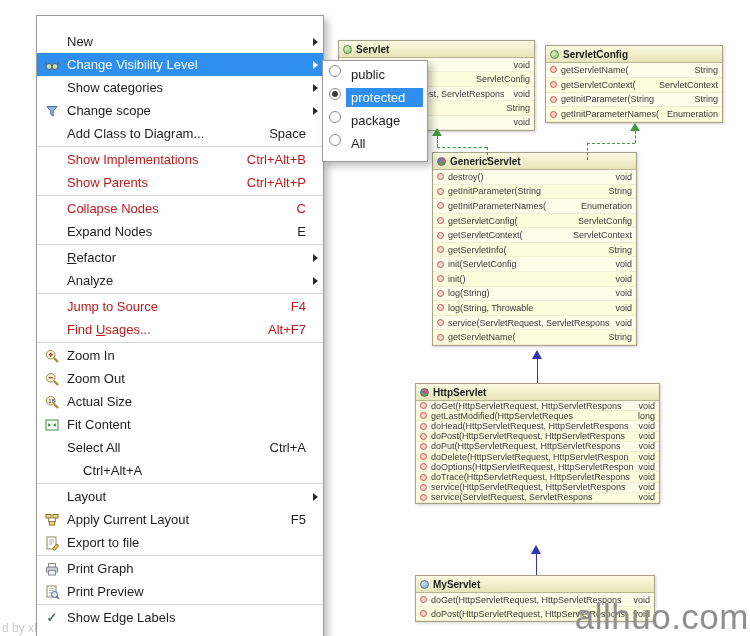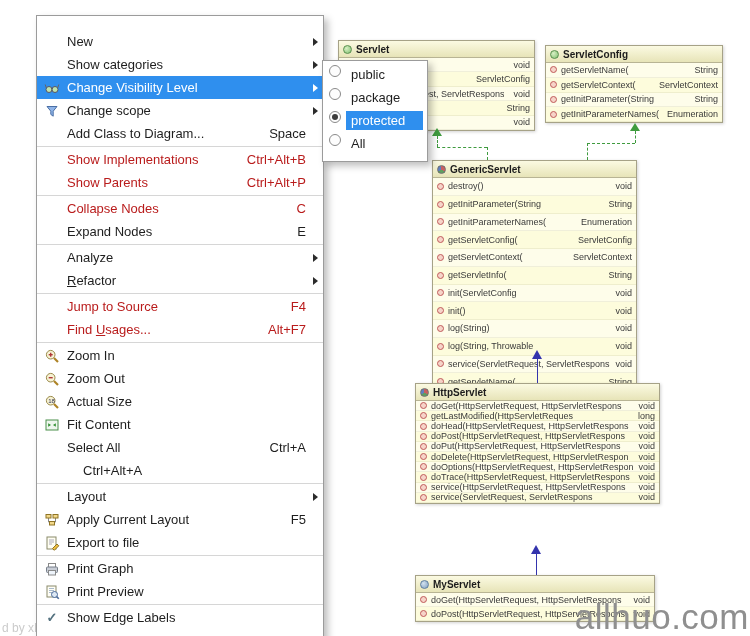--- a/index.html
+++ b/index.html
@@ -6,21 +6,21 @@
   body{width:750px;height:636px;position:relative;overflow:hidden;background:#fff;
        font-family:"Liberation Sans",sans-serif;}
 
   
   .uml-layer{position:absolute;inset:0;z-index:1}
   .uml-box{position:absolute;background:#fdfcdc;border:1px solid #a6a287;
            box-shadow:1px 1px 3px rgba(0,0,0,.18);display:flex;flex-direction:column;
            font-size:9px;color:#3a3a3a;overflow:hidden;box-sizing:border-box}
   #box-servlet{left:338px;top:40px;width:197px;height:91px}
   #box-servletconfig{left:545px;top:45px;width:178px;height:78px}
-  #box-genericservlet{left:432px;top:160px;width:205px;height:232px}
+  #box-genericservlet{left:432px;top:152px;width:205px;height:194px}
   #box-httpservlet{left:415px;top:383px;width:245px;height:121px}
   #box-myservlet{left:415px;top:575px;width:240px;height:47px}
   .uml-head{flex:0 0 16px;display:flex;align-items:center;padding:0 4px;
             background:linear-gradient(#fbfae2,#e7e4b8);border-bottom:1px solid #b8b494;
             font-weight:bold;font-size:10px;color:#1c1c1c;white-space:nowrap}
   .kind-ic{width:9px;height:9px;border-radius:50%;margin-right:4px;flex:0 0 9px;box-sizing:border-box}
   .kind-interface{background:radial-gradient(circle at 35% 35%,#d8f0c4,#7fbf6f);border:1px solid #59904f}
   .kind-class{background:conic-gradient(#c85f5f 0 33%,#5f9f5f 33% 66%,#5f7fc0 66%);border:1px solid #6f6f6f}
   .kind-class-blue{background:radial-gradient(circle at 35% 35%,#d2e2ef,#7f9ec0);border:1px solid #5f7f9f}
   .uml-rows{flex:1;display:flex;flex-direction:column;min-height:0}
@@ -315,42 +315,42 @@
 <div class="watermark">allhuo.com</div>
 
 <div class="menu" id="context-menu">
     <div class="menu-item">
       <span class="mi-icon"></span>
       <span class="mi-label">New</span>
       <span class="mi-end">
         <span class="mi-arrow"></span>
       </span>
     </div>
-    <div class="menu-item">
-      <span class="mi-icon"></span>
-      <span class="mi-label">Show categories</span>
-      <span class="mi-end">
-        <span class="mi-arrow"></span>
-      </span>
-    </div>
     <div class="menu-item hl">
       <span class="mi-icon">
         <svg width="16" height="16" viewBox="0 0 16 16">
           <path d="M2.5 8.5 L1.2 4.5 M13.5 8.5 L14.8 4.5" stroke="#666" fill="none"></path>
           <circle cx="5" cy="9.5" r="3" fill="#bfe3ae" stroke="#556"></circle>
           <circle cx="11" cy="9.5" r="3" fill="#bfe3ae" stroke="#556"></circle>
           <path d="M7.5 9 q0.5-1.2 1.2 0" stroke="#556" fill="none"></path>
         </svg>
       </span>
       <span class="mi-label">Change Visibility Level</span>
       <span class="mi-end">
         <span class="mi-arrow"></span>
       </span>
     </div>
     <div class="menu-item">
+      <span class="mi-icon"></span>
+      <span class="mi-label">Show categories</span>
+      <span class="mi-end">
+        <span class="mi-arrow"></span>
+      </span>
+    </div>
+    <div class="menu-item">
       <span class="mi-icon">
         <svg width="16" height="16" viewBox="0 0 16 16">
           <path d="M3 3.5 h10 l-3.8 4.7 v5 l-2.4-1.8 V8.2 Z" fill="#8fb4e8" stroke="#4a6fa5"></path>
         </svg>
       </span>
       <span class="mi-label">Change scope</span>
       <span class="mi-end">
         <span class="mi-arrow"></span>
       </span>
     </div>
@@ -382,28 +382,28 @@
     </div>
     <div class="menu-item">
       <span class="mi-icon"></span>
       <span class="mi-label">Expand Nodes</span>
       <span class="mi-short">E</span>
       <span class="mi-end"></span>
     </div>
     <div class="menu-sep"></div>
     <div class="menu-item">
       <span class="mi-icon"></span>
+      <span class="mi-label"><u>R</u>efactor</span>
+      <span class="mi-end">
+        <span class="mi-arrow"></span>
+      </span>
+    </div>
+    <div class="menu-item">
+      <span class="mi-icon"></span>
       <span class="mi-label">Analyze</span>
-      <span class="mi-end">
-        <span class="mi-arrow"></span>
-      </span>
-    </div>
-    <div class="menu-item">
-      <span class="mi-icon"></span>
-      <span class="mi-label"><u>R</u>efactor</span>
       <span class="mi-end">
         <span class="mi-arrow"></span>
       </span>
     </div>
     <div class="menu-sep"></div>
     <div class="menu-item disabled">
       <span class="mi-icon"></span>
       <span class="mi-label">Jump to Source</span>
       <span class="mi-short">F4</span>
       <span class="mi-end"></span>
@@ -532,25 +532,25 @@
       <span class="mi-icon check">✓</span>
       <span class="mi-label">Show Edge Labels</span>
       <span class="mi-end"></span>
     </div>
   </div>
 <div class="submenu" id="visibility-submenu">
     <div class="sub-item">
       <span class="radio"></span>
       <span class="sub-label">public</span>
     </div>
+    <div class="sub-item hl">
+      <span class="radio sel"></span>
+      <span class="sub-label">protected</span>
+    </div>
     <div class="sub-item">
       <span class="radio"></span>
       <span class="sub-label">package</span>
     </div>
-    <div class="sub-item hl">
-      <span class="radio sel"></span>
-      <span class="sub-label">protected</span>
-    </div>
     <div class="sub-item">
       <span class="radio"></span>
       <span class="sub-label">All</span>
     </div>
   </div>
 
 </body></html>

